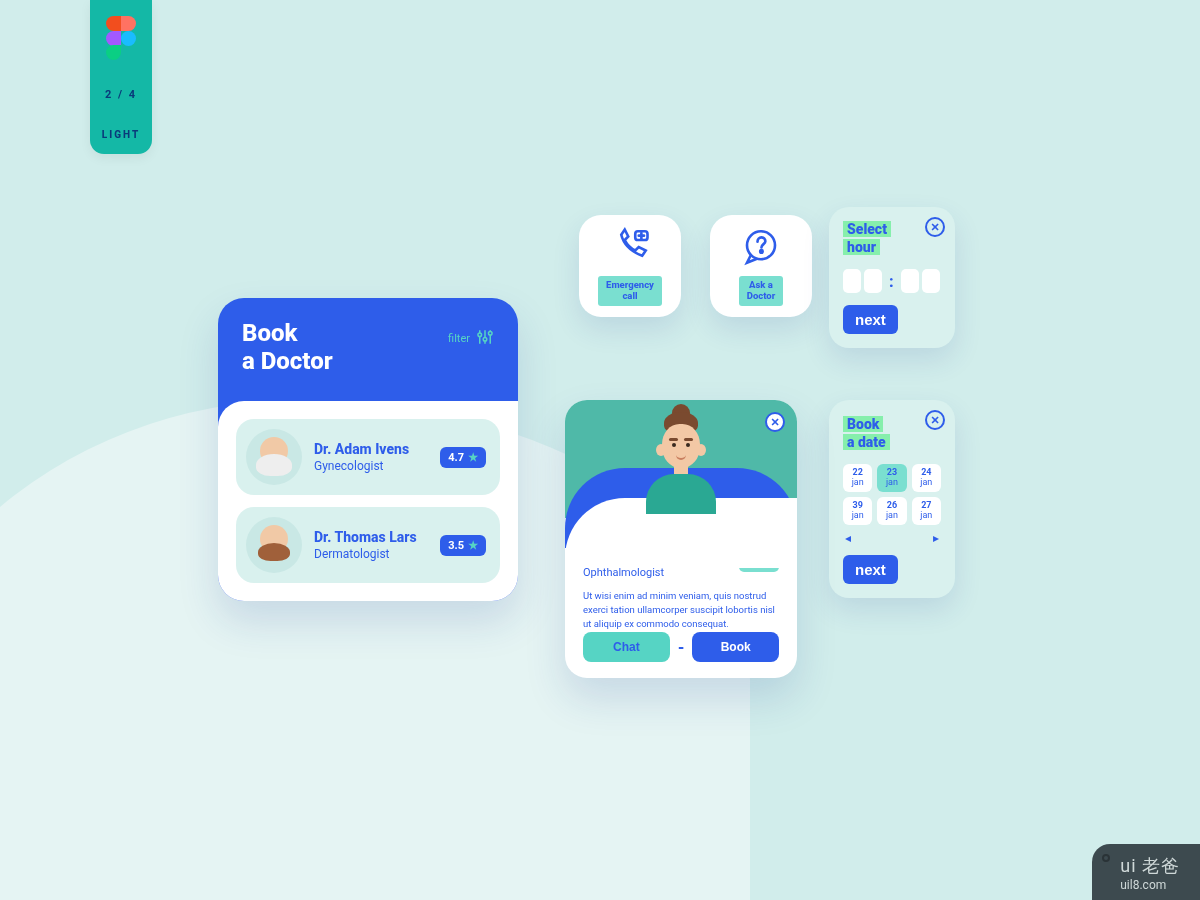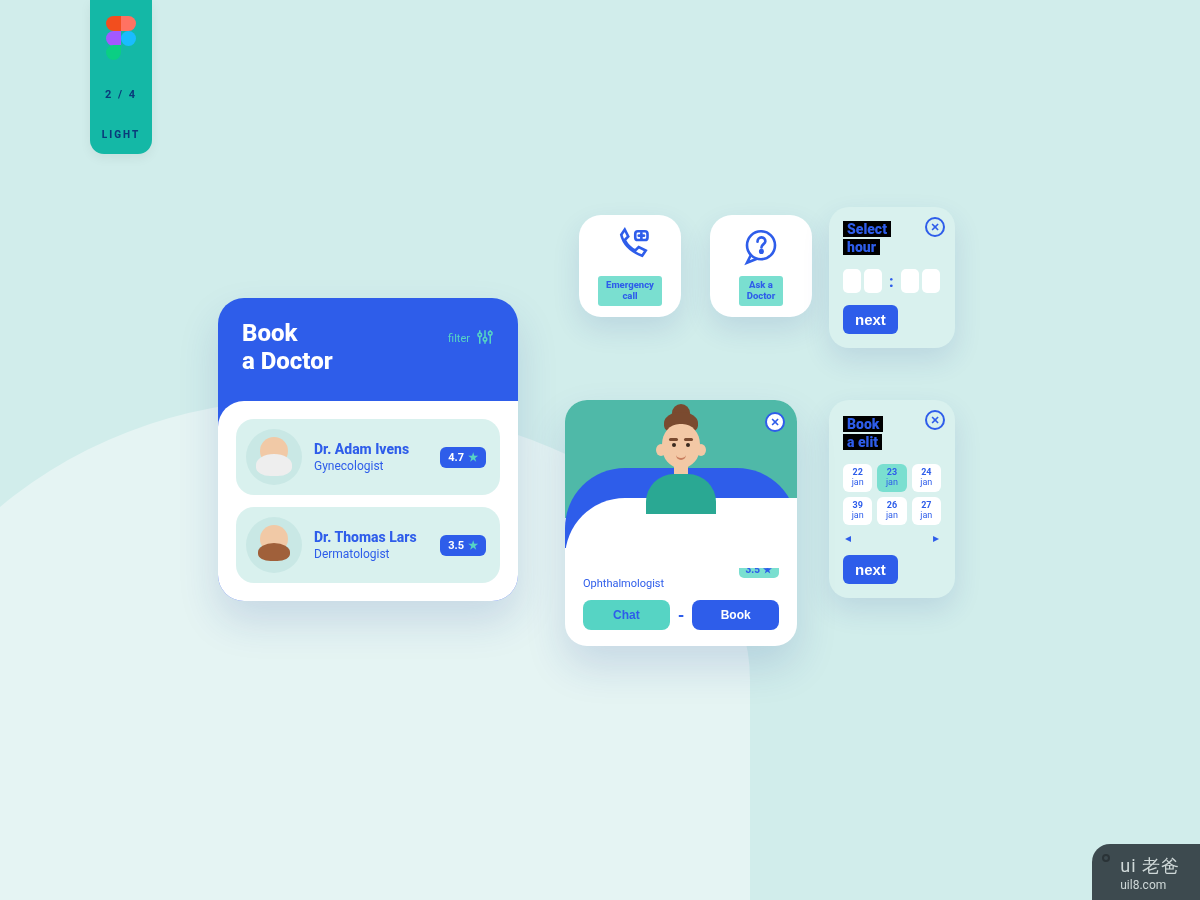--- a/index.html
+++ b/index.html
@@ -122,21 +122,21 @@
     position:absolute; top:10px; right:10px;
     width:20px;height:20px;border:2px solid #2e5dea;border-radius:50%;
     display:flex;align-items:center;justify-content:center;
     color:#2e5dea;font-size:11px;font-weight:800;
     cursor:pointer;
   }
   .select-hour h3, .book-date h3 {
     color:#2e5dea; font-weight:900; font-size:14px; line-height:1.15;
   }
   .select-hour h3 span, .book-date h3 span{
-    background:#000000; padding:0 4px; display:inline-block; margin-bottom:2px;
+    background:#86efac; padding:0 4px; display:inline-block; margin-bottom:2px;
   }
   .hour-row { display:flex; align-items:center; gap:3px; margin:12px 0 12px;}
   .hour-box { background:#fff; width:18px; height:24px; border-radius:5px;}
   .hour-sep { color:#2e5dea; font-weight:800; margin:0 4px;}
   .next-btn {
     background:#2e5dea; color:#fff; font-weight:800; font-size:15px;
     padding:6px 12px; border-radius:6px; border:none; cursor:pointer;
   }
 
   .book-date {
@@ -190,21 +190,21 @@
   .hero-avatar .body{position:absolute;left:10px;top:62px;width:70px;height:40px;background:#2aa893;border-radius:28px 28px 0 0;}
   .hero-avatar .brow-l{position:absolute;left:33px;top:26px;width:9px;height:3px;background:#7a4a2f;border-radius:2px;}
   .hero-avatar .brow-r{position:absolute;left:48px;top:26px;width:9px;height:3px;background:#7a4a2f;border-radius:2px;}
   .hero-avatar .eye-l{position:absolute;left:36px;top:31px;width:4px;height:4px;background:#3a2a1f;border-radius:50%;}
   .hero-avatar .eye-r{position:absolute;left:50px;top:31px;width:4px;height:4px;background:#3a2a1f;border-radius:50%;}
   .hero-avatar .mouth{position:absolute;left:40px;top:43px;width:10px;height:5px;border-bottom:2px solid #c97f5f;border-radius:0 0 8px 8px;}
 
   .profile-body { padding: 30px 18px 16px; }
   .profile-name-row { display:flex; align-items:center; justify-content:space-between; }
   .profile-name-row .name { color:#2e5dea; font-weight:800; font-size:14px; }
-  .profile-name-row .spec { color:#2e5dea; font-size:11px; margin-top:13px;}
+  .profile-name-row .spec { color:#2e5dea; font-size:11px; margin-top:2px;}
   .rating-pill-sm {
     background:#7adfd0; color:#2e5dea; font-weight:800; font-size:10px;
     padding:3px 7px; border-radius:5px; display:flex; gap:3px; align-items:center;
   }
   .rating-pill-sm .star{color:#2e5dea;}
   .bio { color:#2e5dea; font-size:9.5px; line-height:1.45; margin-top:10px;}
   .bio p + p { margin-top:10px; }
   .profile-actions { display:flex; align-items:center; gap:8px; margin-top:2px;}
   .btn-chat {
     flex:1; background:#56d4c4; color:#2e5dea; font-weight:800;
@@ -328,21 +328,21 @@
     <span class="hour-sep">:</span>
     <div class="hour-box"></div>
     <div class="hour-box"></div>
   </div>
   <button class="next-btn">next</button>
 </div>
 
 <div class="book-date">
   <div class="close-btn">✕</div>
   <h3>
-    <span>Book</span><br><span>a elit</span>
+    <span>Book</span><br><span>a date</span>
   </h3>
   <div class="date-grid" id="date-grid">
       <div class="date-cell">
         <div class="d">22</div>
         <div>jan</div>
       </div>
       <div class="date-cell sel">
         <div class="d">23</div>
         <div>jan</div>
       </div>
@@ -395,20 +395,21 @@
       <div>
         <div class="name">Dr. Mary Kidman</div>
         <div class="spec">Ophthalmologist</div>
       </div>
       <div class="rating-pill-sm">
         <span>3.5</span>
         <span class="star">★</span>
       </div>
     </div>
     <div class="bio">
+      <p>Ut wisi enim ad minim veniam, quis nostrud exerci tation ullamcorper suscipit lobortis nisl ut aliquip ex commodo consequat.</p>
     </div>
     <div class="profile-actions">
       <button class="btn-chat">Chat</button>
       <span class="dash">-</span>
       <button class="btn-book">Book</button>
     </div>
   </div>
 </div>
 
 <div class="watermark">

